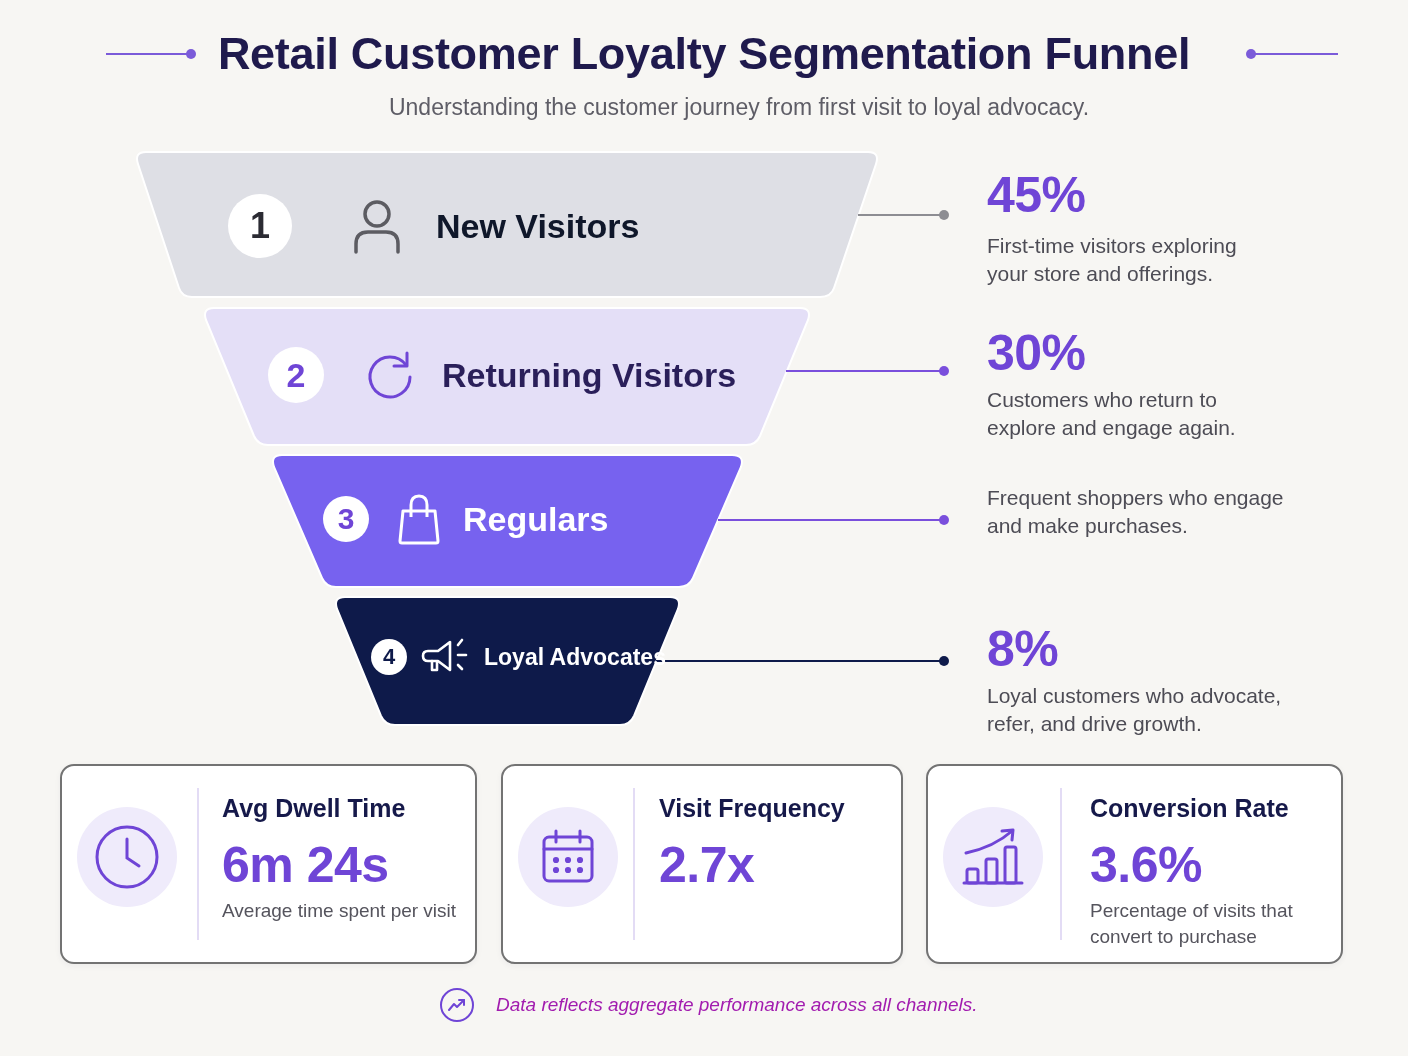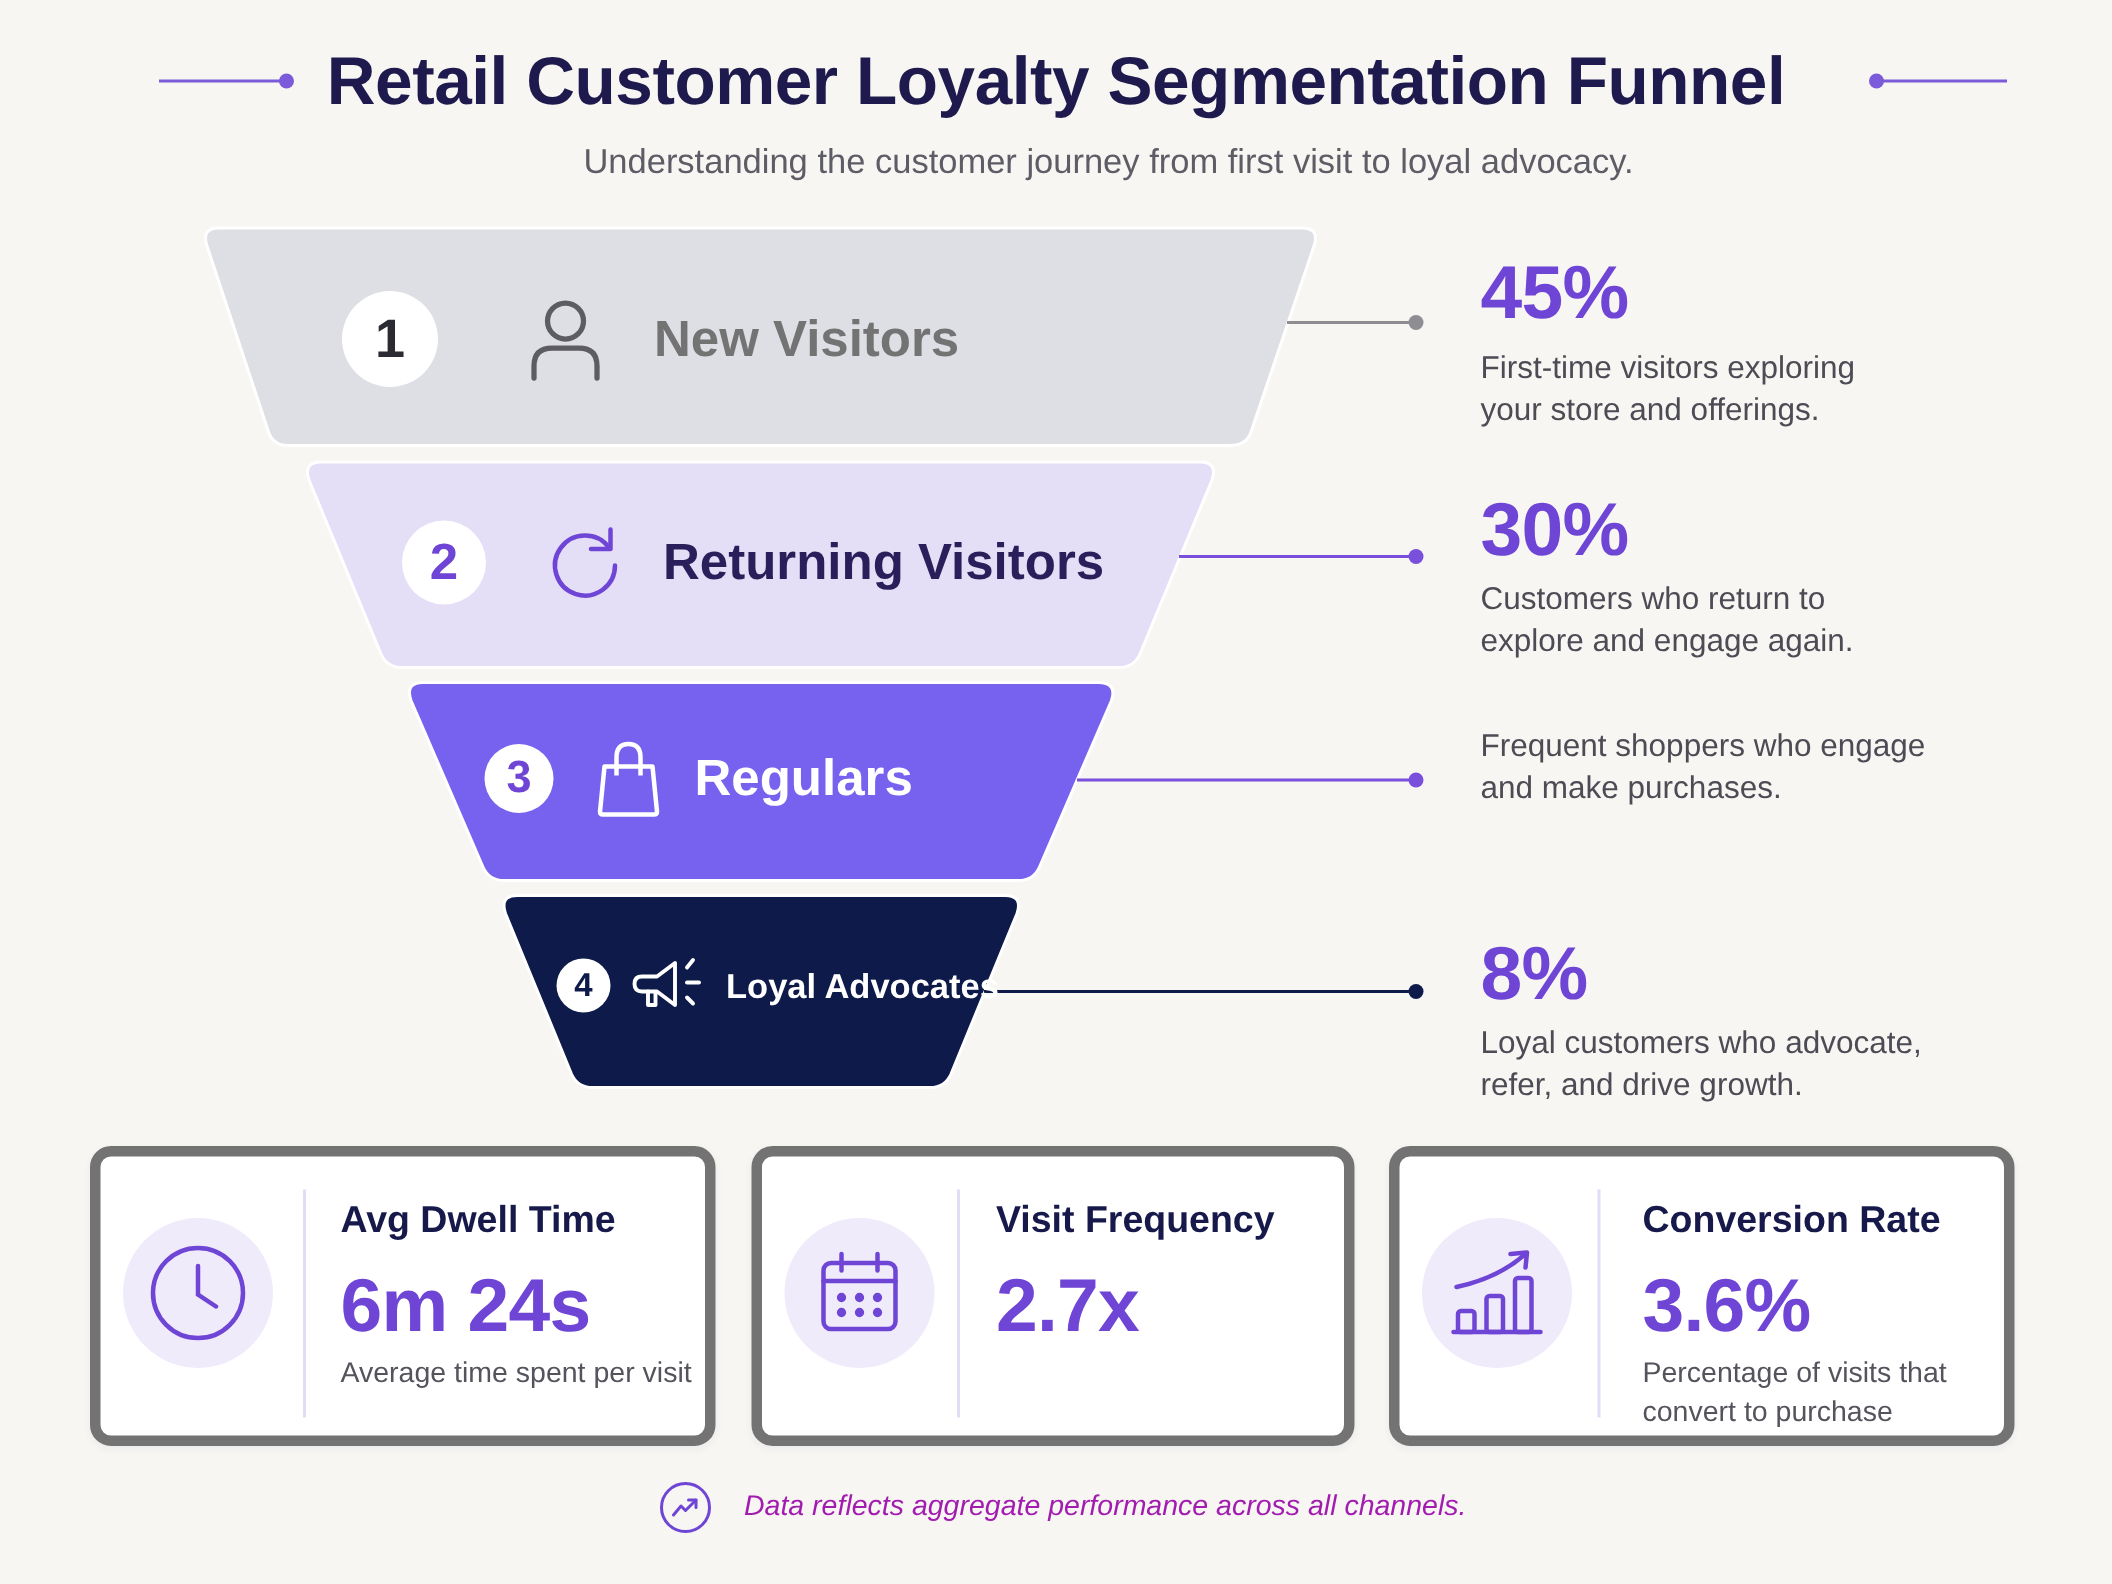--- a/index.html
+++ b/index.html
@@ -17,21 +17,21 @@
   .funnel-svg { position: absolute; left: 0; top: 0; width: 1408px; height: 760px; }
 
   .stage-content { position: absolute; display: flex; align-items: center; }
   .stage-num { border-radius: 50%; background: #ffffff; display: flex; align-items: center; justify-content: center; font-weight: 700; flex-shrink: 0; }
   .stage-label { font-weight: 700; white-space: nowrap; }
 
   .stat { position: absolute; left: 987px; }
   .stat-pct { font-size: 50px; font-weight: 700; color: #6f45d6; line-height: 1; letter-spacing: -0.5px; }
   .stat-desc { margin-top: 8px; font-size: 21px; color: #4d4c55; line-height: 28px; width: 320px; }
 
-  .card { position: absolute; top: 764px; height: 200px; background: #ffffff; border-radius: 14px; border: 7px solid #737373; box-shadow: 0 2px 6px rgba(40,30,80,0.05); }
+  .card { position: absolute; top: 764px; height: 200px; background: #ffffff; border-radius: 14px; border: 2px solid #737373; box-shadow: 0 2px 6px rgba(40,30,80,0.05); }
   .card-icon-circle { position: absolute; top: 41px; left: 15px; width: 100px; height: 100px; border-radius: 50%; background: #efebfb; display: flex; align-items: center; justify-content: center; }
   .card-divider { position: absolute; top: 22px; width: 2px; height: 152px; background: #e3dcf5; }
   .card-title { position: absolute; top: 28px; font-size: 25px; font-weight: 700; color: #16194a; white-space: nowrap; }
   .card-value { position: absolute; top: 70px; font-size: 50px; font-weight: 700; color: #6f45d6; white-space: nowrap; letter-spacing: -0.5px; }
   .card-desc { position: absolute; top: 132px; font-size: 19px; color: #55545d; line-height: 26px; }
 
   .footer { position: absolute; top: 988px; left: 440px; display: flex; align-items: center; }
   .footer-icon { width: 34px; height: 34px; border-radius: 50%; border: 2px solid #6f45d6; display: flex; align-items: center; justify-content: center; }
   .footer-text { margin-left: 22px; font-size: 19px; font-style: italic; color: #a21caf; }
 </style>
@@ -70,21 +70,21 @@
 <div class="stage-content" style="left:228px; top:194px; height:64px;">
   <div class="stage-num" style="width:64px;height:64px;font-size:36px;color:#2b2b33;">
     <span>1</span>
   </div>
   <span style="margin-left:56px;display:inline-flex;">
     <svg width="58" height="60" viewBox="0 0 58 60" fill="none" stroke="#5c5c62" stroke-width="3.5" stroke-linecap="round">
       <circle cx="29" cy="18" r="12"></circle>
       <path d="M 8 56 L 8 48 Q 8 36 20 36 L 38 36 Q 50 36 50 48 L 50 56"></path>
     </svg>
   </span>
-  <span class="stage-label" style="margin-left:30px;font-size:34px;color:#737373;">New Visitors</span>
+  <span class="stage-label" style="margin-left:30px;font-size:34px;color:#0f172a;">New Visitors</span>
 </div>
 
 <div class="stage-content" style="left:268px; top:347px; height:56px;">
   <div class="stage-num" style="width:56px;height:56px;font-size:34px;color:#6f45d6;">
     <span>2</span>
   </div>
   <span style="margin-left:38px;display:inline-flex;">
     <svg width="56" height="56" viewBox="0 0 56 56" fill="none" stroke="#6f45d6" stroke-width="3" stroke-linecap="round" stroke-linejoin="round">
       <path d="M 44 18 A 20 20 0 1 0 48 30"></path>
       <path d="M 45 6 L 45 19 L 32 19"></path>

